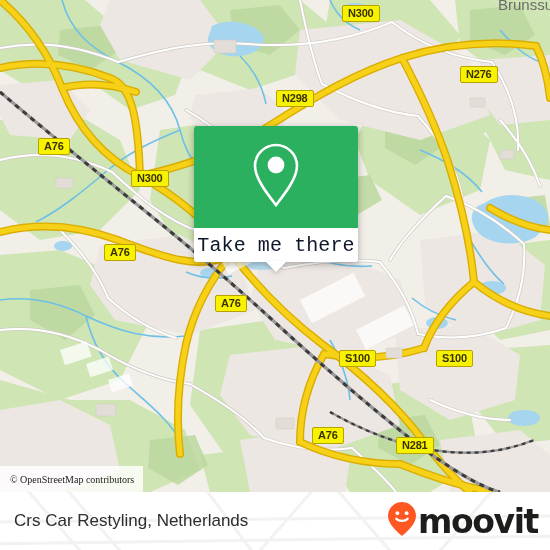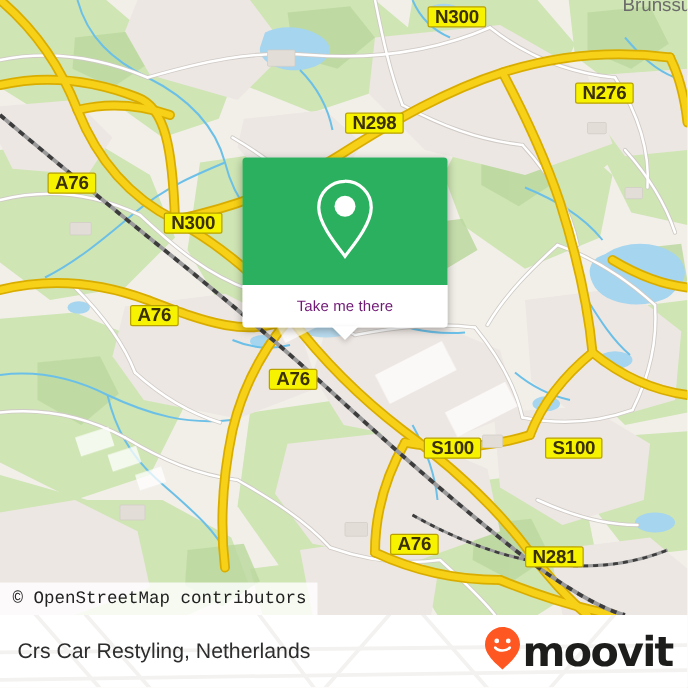--- a/index.html
+++ b/index.html
@@ -37,21 +37,21 @@
 
   
   .shield {
     position: absolute;
     background: #f7f200;
     border: 1.4px solid #b9a100;
     border-radius: 2px;
     color: #3a3000;
     font-family: "Liberation Sans", sans-serif;
     font-weight: bold;
-    font-size: 15px;
+    font-size: 11px;
     line-height: 15px;
     height: 15px;
     padding: 0 5px;
     letter-spacing: -0.2px;
     white-space: nowrap;
     text-align: center;
     box-sizing: content-box;
   }
 
   .place-label {
@@ -84,23 +84,23 @@
   #popup-white {
     background: #ffffff;
     height: 34px;
     border-radius: 0 0 3px 3px;
     display: flex;
     align-items: center;
     justify-content: center;
     position: relative;
   }
   #popup-label {
-    color: #701a75;
-    font-size: 12px;
-    font-family: Liberation Sans, sans-serif;
+    color: #0f172a;
+    font-size: 20px;
+    font-family: Liberation Mono, monospace;
     letter-spacing: 0.1px;
   }
   #popup-tail {
     position: absolute;
     left: 50%;
     bottom: -10px;
     margin-left: -11px;
     width: 0; height: 0;
     border-left: 11px solid transparent;
     border-right: 11px solid transparent;
@@ -114,23 +114,23 @@
     left: 0;
     top: 466px;
     height: 26px;
     background: rgba(255,255,255,0.80);
     display: flex;
     align-items: center;
     padding: 0 9px 0 10px;
     z-index: 25;
   }
   #attribution-text {
-    font-size: 14px;
+    font-size: 10px;
     color: #222222;
-    font-family: Liberation Mono, monospace;
+    font-family: Liberation Serif, serif;
     white-space: nowrap;
   }
 
   
   #footer {
     position: absolute;
     left: 0;
     top: 492px;
     width: 550px;
     height: 58px;
@@ -401,21 +401,21 @@
     <div class="shield" style="left:342px; top:5px;">N300</div>
     <div class="shield" style="left:460px; top:66px;">N276</div>
     <div class="shield" style="left:241px; top:90px;margin-left:35px;">N298</div>
     <div class="shield" style="left:38px; top:138px;">A76</div>
     <div class="shield" style="left:131px; top:170px;">N300</div>
     <div class="shield" style="left:104px; top:244px;">A76</div>
     <div class="shield" style="left:215px; top:295px;">A76</div>
     <div class="shield" style="left:339px; top:350px;">S100</div>
     <div class="shield" style="left:436px; top:350px;">S100</div>
     <div class="shield" style="left:312px; top:427px;">A76</div>
-    <div class="shield" style="left:420px; top:437px;">N281</div>
+    <div class="shield" style="left:396px; top:437px;">N281</div>
 
     <div id="popup-card">
       <div id="popup-green">
         <span>
           <svg width="56" height="68" viewBox="0 0 56 68" xmlns="http://www.w3.org/2000/svg">
             <path d="M28 4 C16.4 4 7 13.4 7 25 C7 38.5 22 56 28 64 C34 56 49 38.5 49 25 C49 13.4 39.6 4 28 4 Z" fill="none" stroke="#ffffff" stroke-width="2.6"></path>
             <circle cx="28" cy="24" r="8.4" fill="#ffffff"></circle>
           </svg>
         </span>
       </div>

